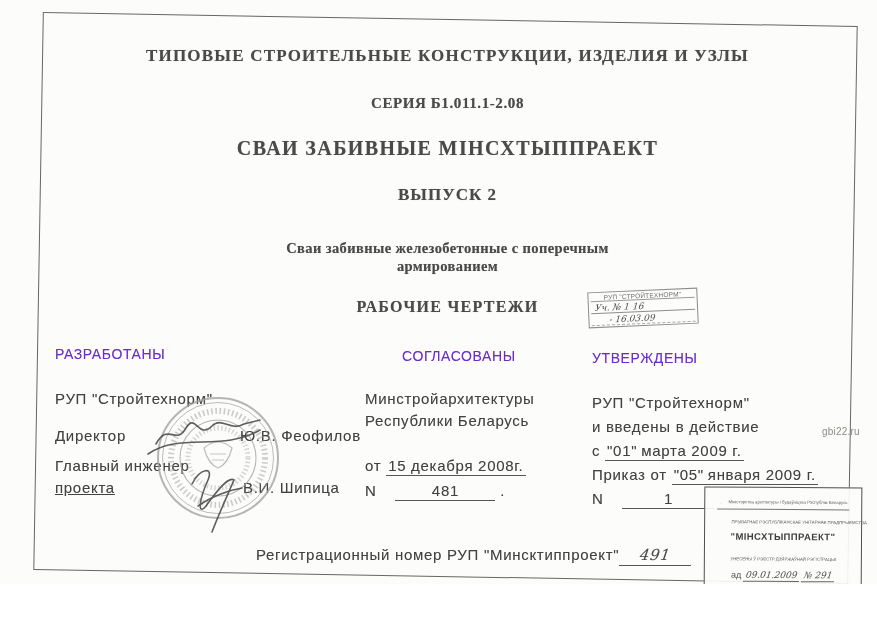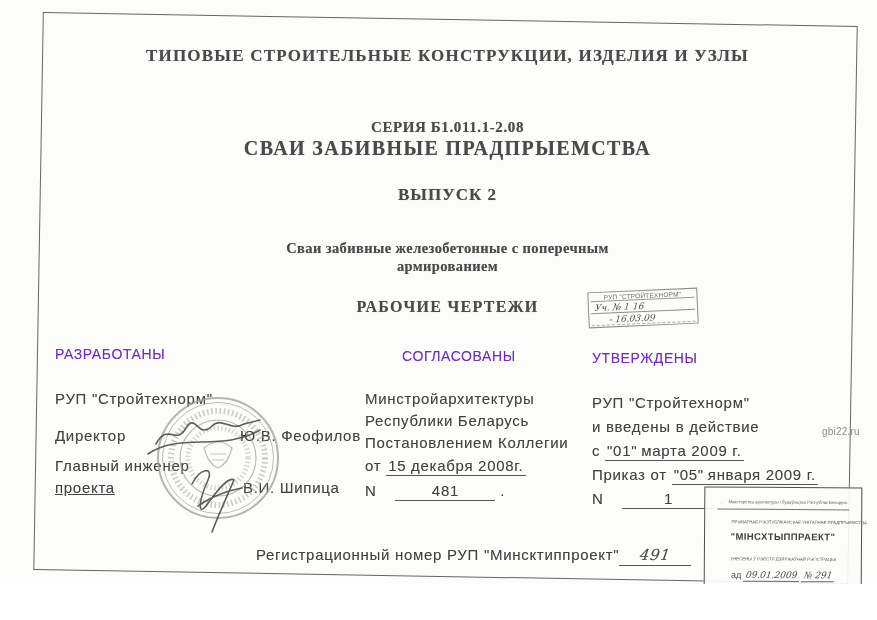--- a/index.html
+++ b/index.html
@@ -71,22 +71,22 @@
 </style>
 </head>
 <body>
 
 <div class="page">
 
   <div class="frame"></div>
   <div class="page-edge"></div>
 
   <div class="abs serif hdr" style="top:46px;font-size:17px;letter-spacing:1.2px;">ТИПОВЫЕ СТРОИТЕЛЬНЫЕ КОНСТРУКЦИИ, ИЗДЕЛИЯ И УЗЛЫ</div>
-  <div class="abs serif hdr" style="top:95px;font-size:15px;letter-spacing:.6px;margin-top:24px;">СЕРИЯ Б1.011.1-2.08</div>
-  <div class="abs serif hdr" style="top:137px;font-size:20px;letter-spacing:1.4px;">СВАИ ЗАБИВНЫЕ ПРАДПРЫЕМСТВА</div>
+  <div class="abs serif hdr" style="top:95px;font-size:15px;letter-spacing:.6px;">СЕРИЯ Б1.011.1-2.08</div>
+  <div class="abs serif hdr" style="top:137px;font-size:20px;letter-spacing:1.4px;">СВАИ ЗАБИВНЫЕ МІНСХТЫППРАЕКТ</div>
   <div class="abs serif hdr" style="top:185px;font-size:17px;letter-spacing:1px;">ВЫПУСК 2</div>
   <div class="abs serif hdr" style="top:240px;font-size:14.5px;letter-spacing:.4px;">Сваи забивные железобетонные с поперечным</div>
   <div class="abs serif hdr" style="top:258px;font-size:14.5px;letter-spacing:.4px;">армированием</div>
   <div class="abs serif hdr" style="top:298px;font-size:16px;letter-spacing:1.3px;">РАБОЧИЕ ЧЕРТЕЖИ</div>
 
   <div class="abs instamp">
     <div class="r1">РУП "СТРОЙТЕХНОРМ"</div>
     <div class="r2"><span class="hand">Уч. № 1  16</span></div>
     <div class="r3"><span class="hand">- 16.03.09</span></div>
   </div>
@@ -117,21 +117,20 @@
       <g stroke="#4f4f4f" fill="none" stroke-width="1.6" stroke-linecap="round" opacity=".9">
         <path d="M54,96 C62,80 76,78 70,92 C60,114 60,128 68,118 C78,104 90,88 96,92 C90,106 80,128 74,144"></path>
         <path d="M60,118 C74,108 92,102 104,100"></path>
       </g>
     </svg>
   </div>
 
   <div class="abs draft colhead" style="left:365px;top:348px;margin-left:37px;">СОГЛАСОВАНЫ</div>
   <div class="abs draft" style="left:365px;top:412px;">Республики Беларусь</div>
   <div class="abs draft" style="left:365px;top:390px;">Минстройархитектуры</div>
-  <div class="abs draft" style="left:365px;top:434px;">Постановлением Коллегии</div>
   <div class="abs draft" style="left:365px;top:457px;">
     <span>от</span>
     <span class="ul">15 декабря 2008г.</span>
   </div>
   <div class="abs draft" style="left:365px;top:482px;">
     <span>N</span>
     <span class="numline" style="width:100px;margin-left:14px;">481</span>
     <span>.</span>
   </div>
 

